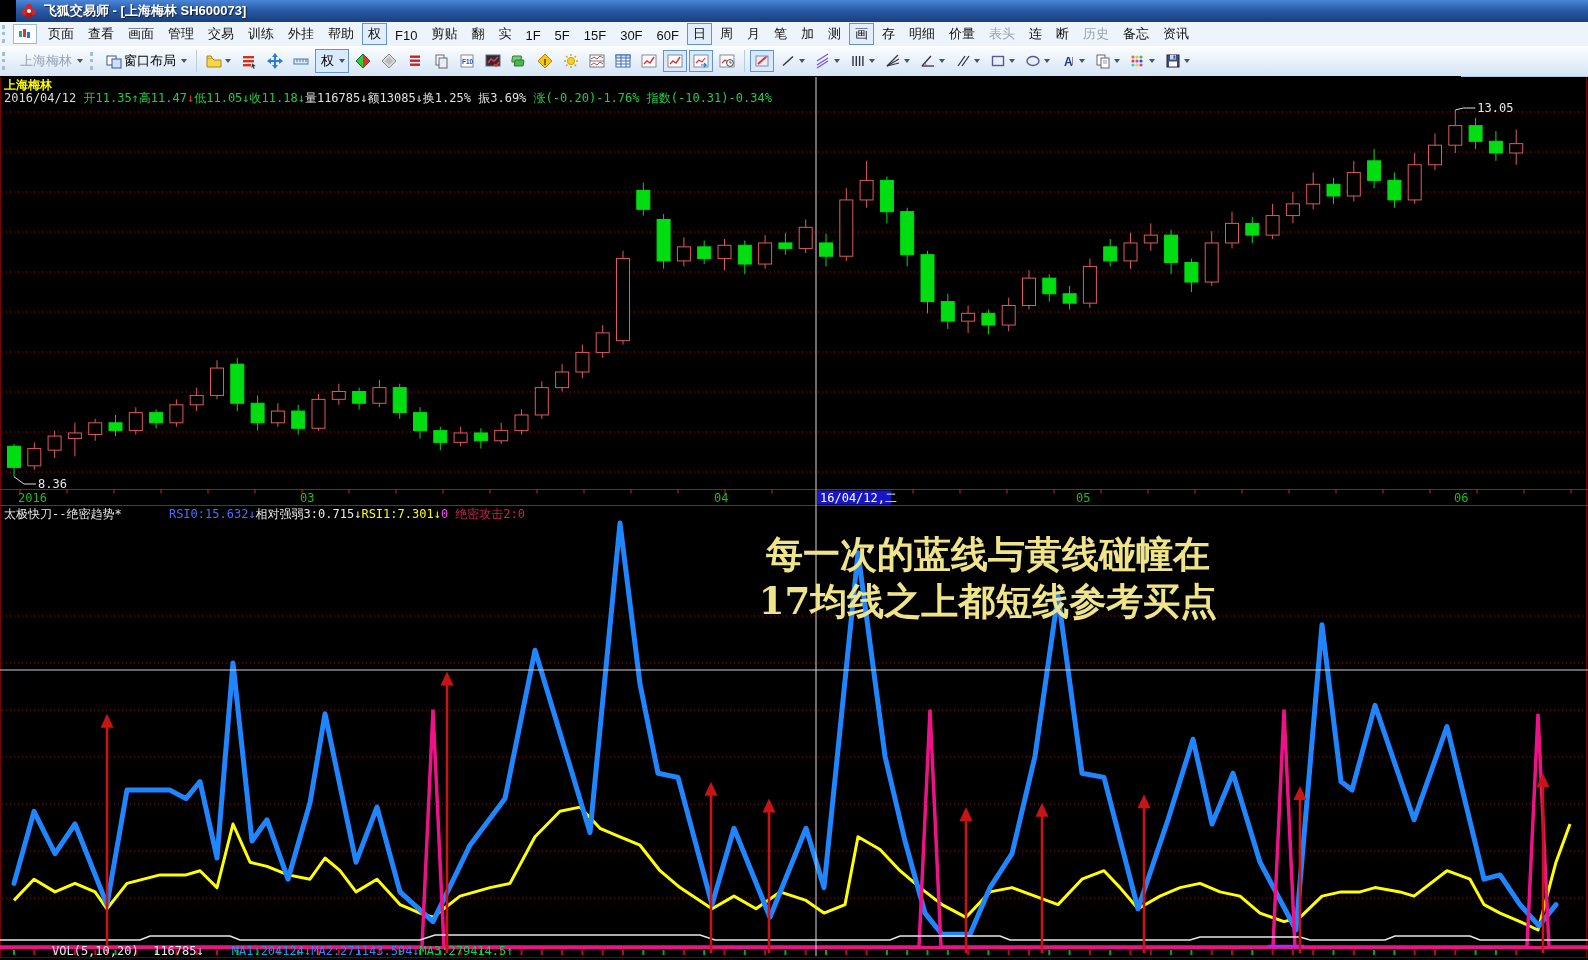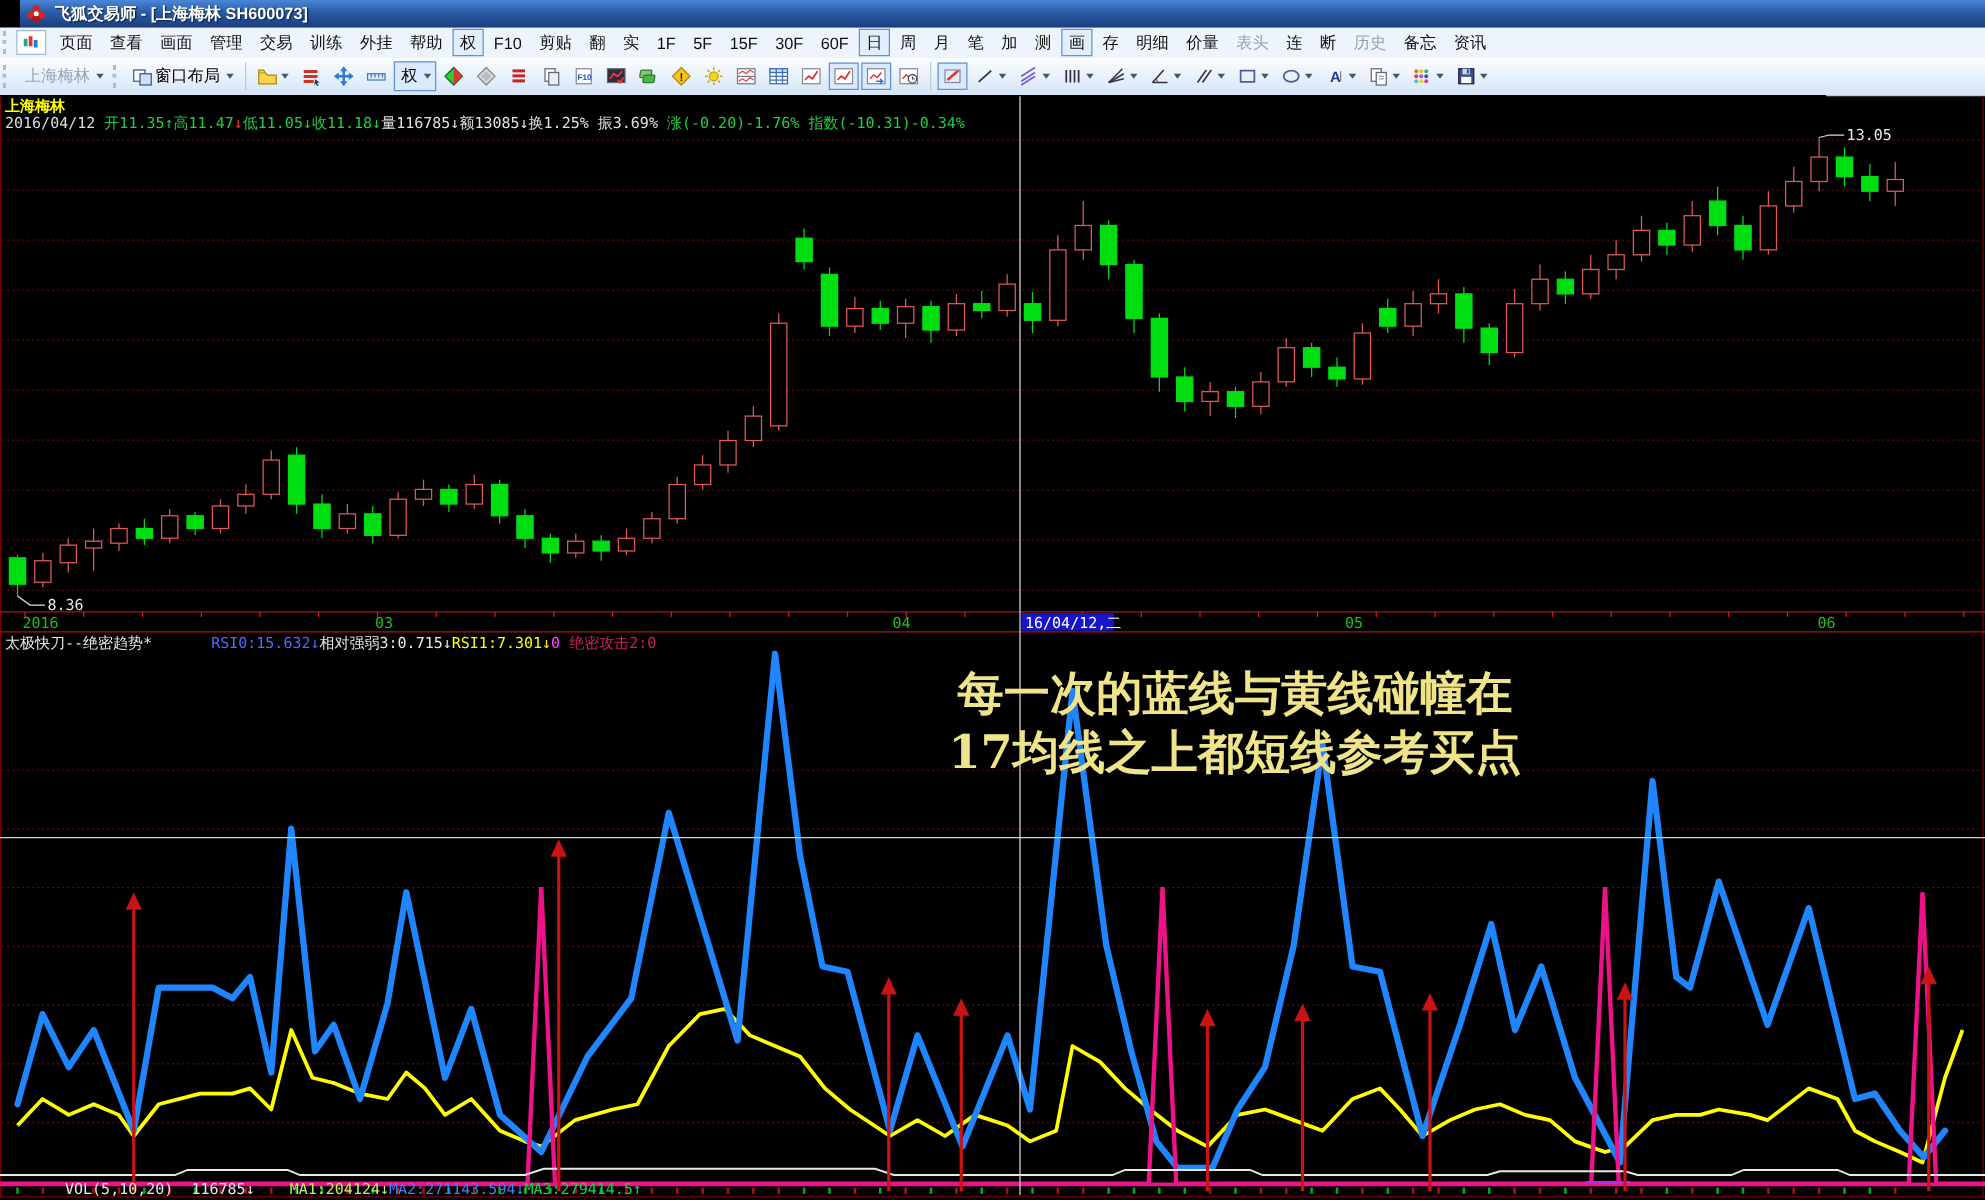--- a/index.html
+++ b/index.html
@@ -71,21 +71,21 @@
 
   <div class="menubar">
     <span class="mgrip"></span>
     <span class="micon">
       <svg width="14" height="12" viewBox="0 0 14 12">
         <rect x="1" y="3" width="3" height="6" fill="#2a7"></rect>
         <rect x="5" y="1" width="3" height="8" fill="#d33"></rect>
         <rect x="9" y="4" width="3" height="6" fill="#27d"></rect>
       </svg>
     </span>
-    <span id="menu-items" style="display:flex;align-items:center;">
+    <span id="menu-items" style="display:flex;align-items:flex-end;">
         <span class="mitem">页面</span>
         <span class="mitem">查看</span>
         <span class="mitem">画面</span>
         <span class="mitem">管理</span>
         <span class="mitem">交易</span>
         <span class="mitem">训练</span>
         <span class="mitem">外挂</span>
         <span class="mitem">帮助</span>
         <span class="mitem boxed">权</span>
         <span class="mitem">F10</span>
@@ -720,17 +720,17 @@
           </g>
           <line x1="0" y1="670" x2="1588" y2="670" stroke="#cfcfcf" stroke-width="1"></line>
           <line x1="816" y1="77" x2="816" y2="956" stroke="#d8d8d8" stroke-width="1"></line>
         </g>
       </svg>
     <div id="indheader"><span style="color: rgb(232, 232, 232);">太极快刀--绝密趋势* </span><span style="color: rgb(77, 109, 255); margin-left: 40px;">RSI0:15.632↓</span><span style="color: rgb(232, 232, 232);">相对强弱3:0.715↓</span><span style="color: rgb(255, 255, 0);">RSI1:7.301↓</span><span style="color: rgb(255, 68, 255);">0 </span><span style="color: rgb(207, 32, 80);">绝密攻击2:0</span></div>
     <div id="annotation" style="color: rgb(239, 228, 138);">
       <div>每一次的蓝线与黄线碰幢在</div>
       <div>17均线之上都短线参考买点</div>
     </div>
-    <div id="statusbar"><span style="color: rgb(232, 232, 232); margin-left: 48px;">VOL(5,10,20)  </span><span style="color: rgb(232, 232, 232);">116785↓</span><span style="color: #bef264; padding-left: 28px;">MA1:204124↓</span><span style="color: #3b82f6;">MA2:271143.594↓</span><span style="color: rgb(0, 221, 68);">MA3:279414.5↑</span></div>
+    <div id="statusbar"><span style="color: rgb(232, 232, 232); margin-left: 48px;">VOL(5,10,20)  </span><span style="color: rgb(232, 232, 232);">116785↓</span><span style="color: #0ea5e9; padding-left: 28px;">MA1:204124↓</span><span style="color: #3b82f6;">MA2:271143.594↓</span><span style="color: rgb(0, 221, 68);">MA3:279414.5↑</span></div>
   </div>
 
 
 </div>
 
 </body></html>

